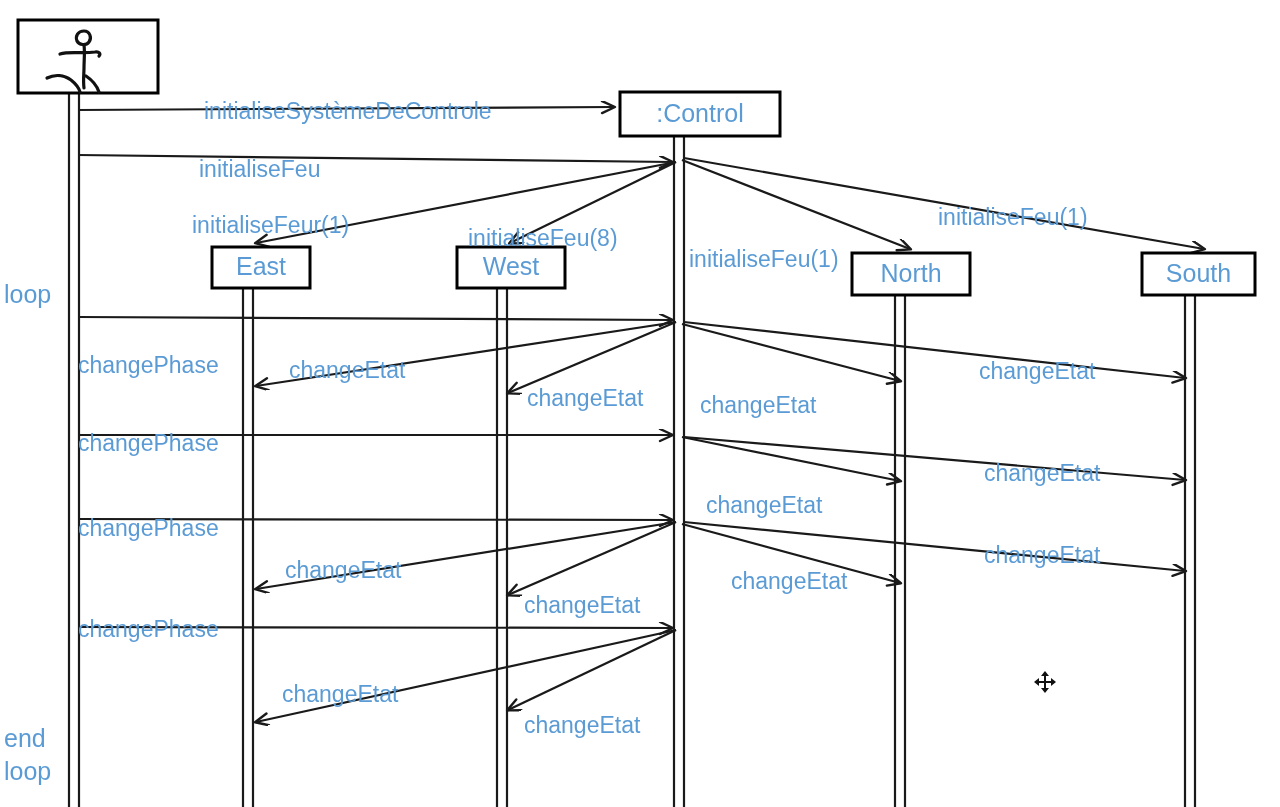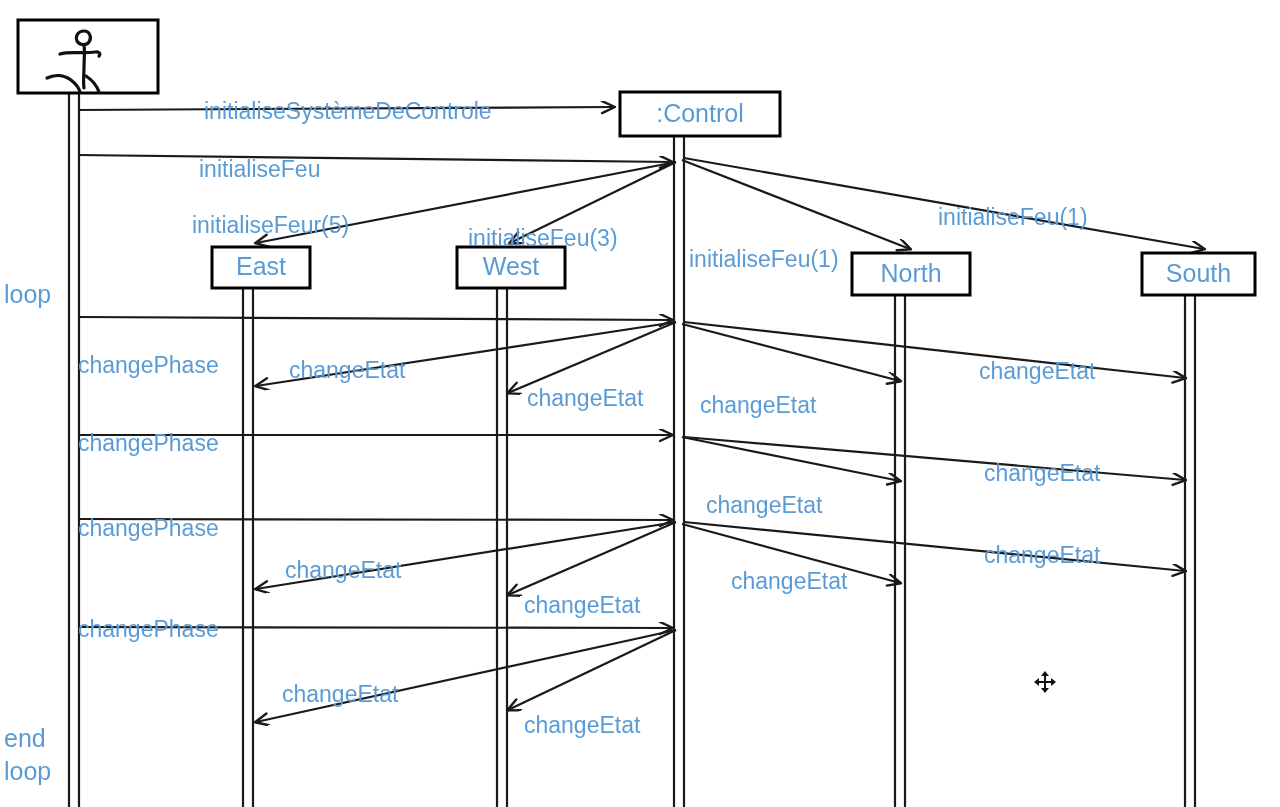--- a/index.html
+++ b/index.html
@@ -140,22 +140,22 @@
       <path class="actor-stroke" d="M84,45 C85,52 84,60 84,68 C84,74 83,80 84,88"></path>
       <path class="actor-stroke" d="M60,54 C70,51 82,54 95,52 C99,51 101,54 99,56"></path>
       <path class="actor-stroke" d="M47,78 C55,74 64,75 71,80 C76,84 79,88 80,92"></path>
       <path class="actor-stroke" d="M86,76 C92,80 97,86 99,92"></path>
     </g>
   </svg>
 
   <div id="msg-label-layer">
       <div style="position: absolute; left: 204px; top: 98px; color: rgb(91, 155, 213); font-family: &quot;Liberation Sans&quot;, sans-serif; font-size: 23px; white-space: nowrap;">initialiseSystèmeDeControle</div>
       <div style="position: absolute; left: 199px; top: 156px; color: rgb(91, 155, 213); font-family: &quot;Liberation Sans&quot;, sans-serif; font-size: 23px; white-space: nowrap;">initialiseFeu</div>
-      <div style="position: absolute; left: 192px; top: 212px; color: rgb(91, 155, 213); font-family: &quot;Liberation Sans&quot;, sans-serif; font-size: 23px; white-space: nowrap;">initialiseFeur(5)</div>
-      <div style="position: absolute; left: 468px; top: 225px; color: rgb(91, 155, 213); font-family: &quot;Liberation Sans&quot;, sans-serif; font-size: 23px; white-space: nowrap;">initialiseFeu(3)</div>
+      <div style="position: absolute; left: 192px; top: 212px; color: rgb(91, 155, 213); font-family: &quot;Liberation Sans&quot;, sans-serif; font-size: 23px; white-space: nowrap;">initialiseFeur(1)</div>
+      <div style="position: absolute; left: 468px; top: 225px; color: rgb(91, 155, 213); font-family: &quot;Liberation Sans&quot;, sans-serif; font-size: 23px; white-space: nowrap;">initialiseFeu(8)</div>
       <div style="position: absolute; left: 689px; top: 246px; color: rgb(91, 155, 213); font-family: &quot;Liberation Sans&quot;, sans-serif; font-size: 23px; white-space: nowrap;">initialiseFeu(1)</div>
       <div style="position: absolute; left: 938px; top: 204px; color: rgb(91, 155, 213); font-family: &quot;Liberation Sans&quot;, sans-serif; font-size: 23px; white-space: nowrap;">initialiseFeu(1)</div>
       <div style="position: absolute; left: 78px; top: 352px; color: rgb(91, 155, 213); font-family: &quot;Liberation Sans&quot;, sans-serif; font-size: 23px; white-space: nowrap;">changePhase</div>
       <div style="position: absolute; left: 289px; top: 357px; color: rgb(91, 155, 213); font-family: &quot;Liberation Sans&quot;, sans-serif; font-size: 23px; white-space: nowrap;">changeEtat</div>
       <div style="position: absolute; left: 527px; top: 385px; color: rgb(91, 155, 213); font-family: &quot;Liberation Sans&quot;, sans-serif; font-size: 23px; white-space: nowrap;">changeEtat</div>
       <div style="position: absolute; left: 700px; top: 392px; color: rgb(91, 155, 213); font-family: &quot;Liberation Sans&quot;, sans-serif; font-size: 23px; white-space: nowrap;">changeEtat</div>
       <div style="position: absolute; left: 979px; top: 358px; color: rgb(91, 155, 213); font-family: &quot;Liberation Sans&quot;, sans-serif; font-size: 23px; white-space: nowrap;">changeEtat</div>
       <div style="position: absolute; left: 78px; top: 430px; color: rgb(91, 155, 213); font-family: &quot;Liberation Sans&quot;, sans-serif; font-size: 23px; white-space: nowrap;">changePhase</div>
       <div style="position: absolute; left: 706px; top: 492px; color: rgb(91, 155, 213); font-family: &quot;Liberation Sans&quot;, sans-serif; font-size: 23px; white-space: nowrap;">changeEtat</div>
       <div style="position: absolute; left: 984px; top: 460px; color: rgb(91, 155, 213); font-family: &quot;Liberation Sans&quot;, sans-serif; font-size: 23px; white-space: nowrap;">changeEtat</div>

